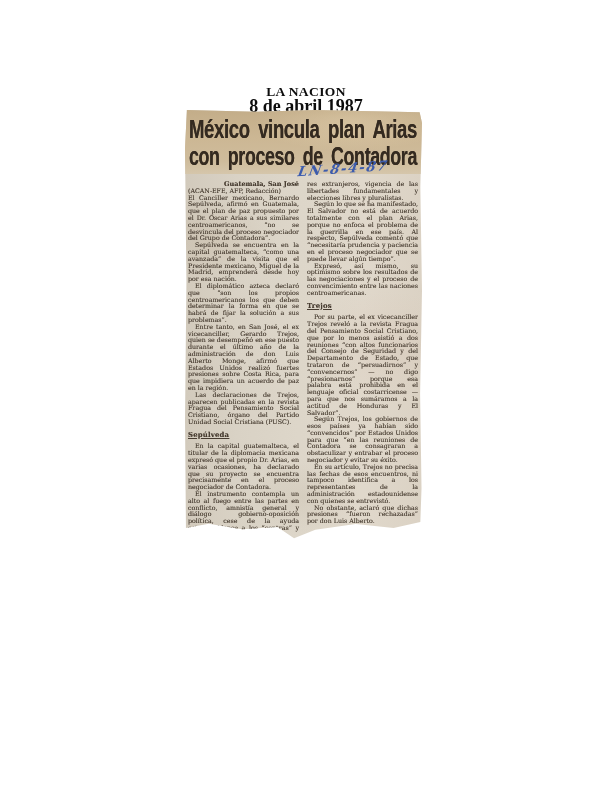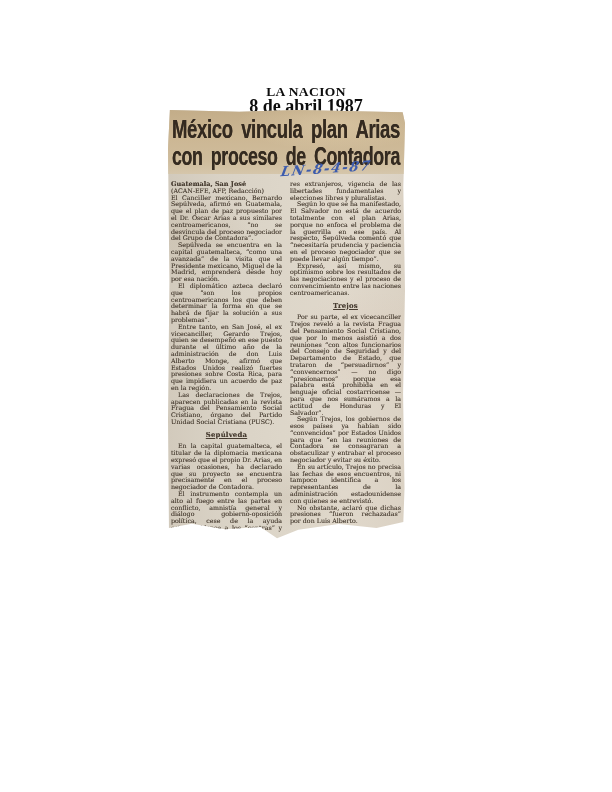--- a/index.html
+++ b/index.html
@@ -11,21 +11,21 @@
   
   .typed-header{
     position:absolute;top:68px;left:0;width:612px;text-align:center;
     color:#0d0d0d;font-family:"Liberation Serif", serif;
   }
   .typed-header .pub{font-size:13.5px;font-weight:bold;letter-spacing:.4px;line-height:15px;margin-top:16px;}
   .typed-header .date{font-size:18px;font-weight:bold;line-height:15px;}
 
   
   .clipping{
-    position:absolute;left:168px;top:110px;width:237px;height:430px;
+    position:absolute;left:185px;top:110px;width:237px;height:430px;
     background:
       radial-gradient(90px 60px at 12% 30%, rgba(150,120,80,.10), rgba(150,120,80,0) 70%),
       radial-gradient(120px 80px at 85% 55%, rgba(190,140,120,.08), rgba(190,140,120,0) 70%),
       radial-gradient(80px 50px at 50% 90%, rgba(120,100,70,.08), rgba(120,100,70,0) 70%),
       linear-gradient(90deg,#d2cabc 0%,#d9d2c5 22%,#ddd6c9 48%,#e0d8cb 75%,#dbd2c4 100%);
     clip-path:polygon(
       .8% 0%, 30% .4%, 55% 0%, 99% .5%, 100% 3%, 99.3% 18%, 100% 42%,
       99.2% 66%, 99.8% 88%, 99.3% 95.8%, 88% 97.2%, 72% 96.3%, 55% 97.6%,
       46% 99.6%, 39% 97%, 24% 97.5%, 10% 96.2%, .4% 97.2%, 0% 72%, .6% 40%, 0% 9%);
   }
@@ -58,24 +58,24 @@
   .cols{
     position:absolute;left:3px;top:71px;width:230px;height:352px;
     display:flex;gap:8px;overflow:hidden;
     font-family:"DejaVu Serif", serif;font-size:6.3px;line-height:6.8px;
     color:#473c31;text-align:justify;
     text-shadow:0 0 .35px rgba(70,60,48,.55);
   }
   .col{width:111px;}
   .col p{margin:0;}
   .col p.indent{text-indent:7px;}
-  .dateline{font-weight:bold;text-align:left;font-size:6.5px;}
+  .dateline{font-weight:bold;text-align:right;font-size:6.5px;}
   .agency{text-align:left;}
   .subhead{
-    font-weight:bold;text-align:center;text-decoration:underline;
+    font-weight:bold;text-align:left;text-decoration:underline;
     font-size:6.9px;margin:6px 0 5px !important;letter-spacing:.2px;
   }
 </style>
 </head>
 <body>
 
 <div class="typed-header">
   <div class="pub">LA NACION</div>
   <div class="date">8 de abril 1987</div>
 </div>

